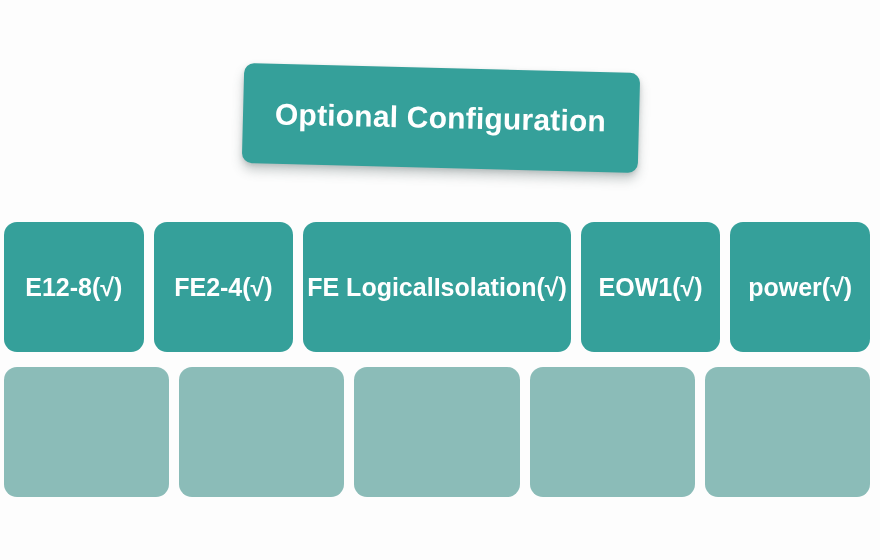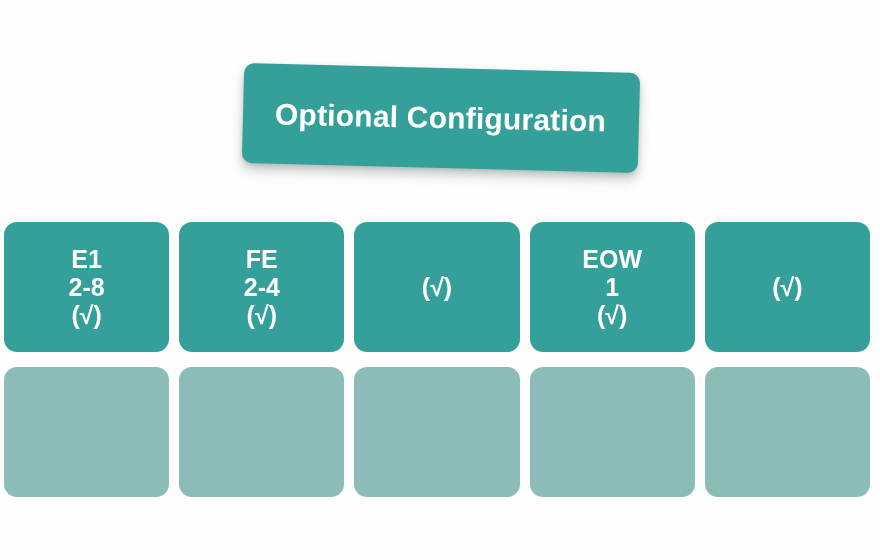--- a/index.html
+++ b/index.html
@@ -61,21 +61,21 @@
     width: 866px;
     height: 130px;
     display: flex;
     gap: 10px;
   }
   .card {
     flex: 1 1 0;
     background: #35a09a;
     border-radius: 13px;
     display: flex;
-    flex-direction: column;
+    flex-direction: row;
     align-items: center;
     justify-content: center;
     padding: 0 4px;
     box-sizing: border-box;
   }
   .card-line {
     color: #ffffff;
     font-size: 25px;
     font-weight: bold;
     line-height: 1.13;
@@ -121,30 +121,33 @@
       <div class="card-line check">(√)</div>
     </div>
 
     <div class="card">
       <div class="card-line">FE</div>
       <div class="card-line">2-4</div>
       <div class="card-line check">(√)</div>
     </div>
 
     <div class="card">
+      <div class="card-line">FE Logical</div>
+      <div class="card-line">Isolation</div>
       <div class="card-line check">(√)</div>
     </div>
 
     <div class="card">
       <div class="card-line">EOW</div>
       <div class="card-line">1</div>
       <div class="card-line check">(√)</div>
     </div>
 
     <div class="card">
+      <div class="card-line">power</div>
       <div class="card-line check">(√)</div>
     </div>
 
   </div>
 
   <div class="slot-row">
     <div class="slot"></div>
     <div class="slot"></div>
     <div class="slot"></div>
     <div class="slot"></div>

